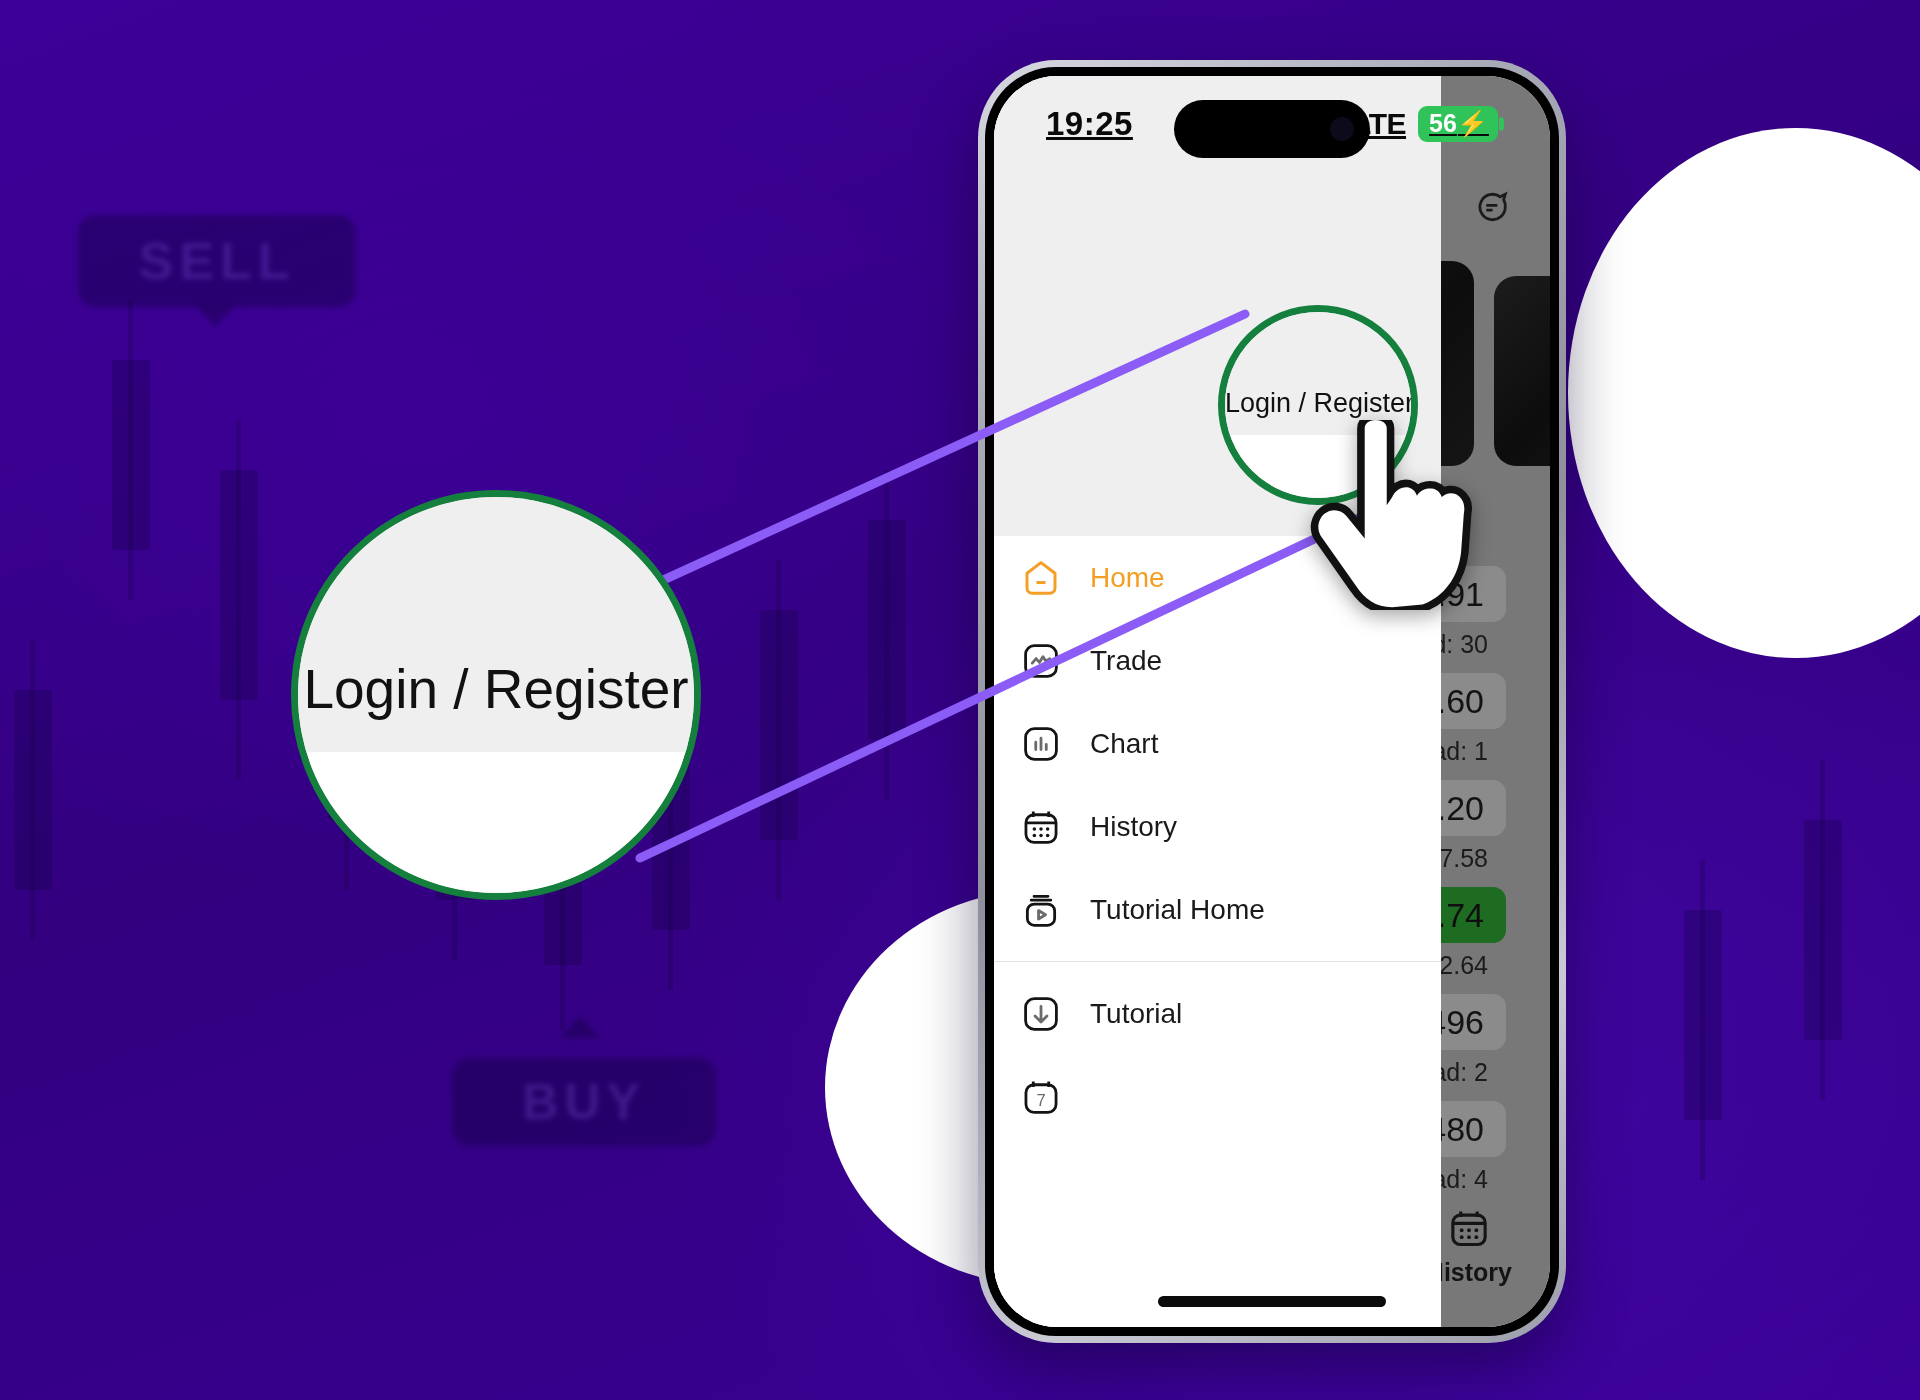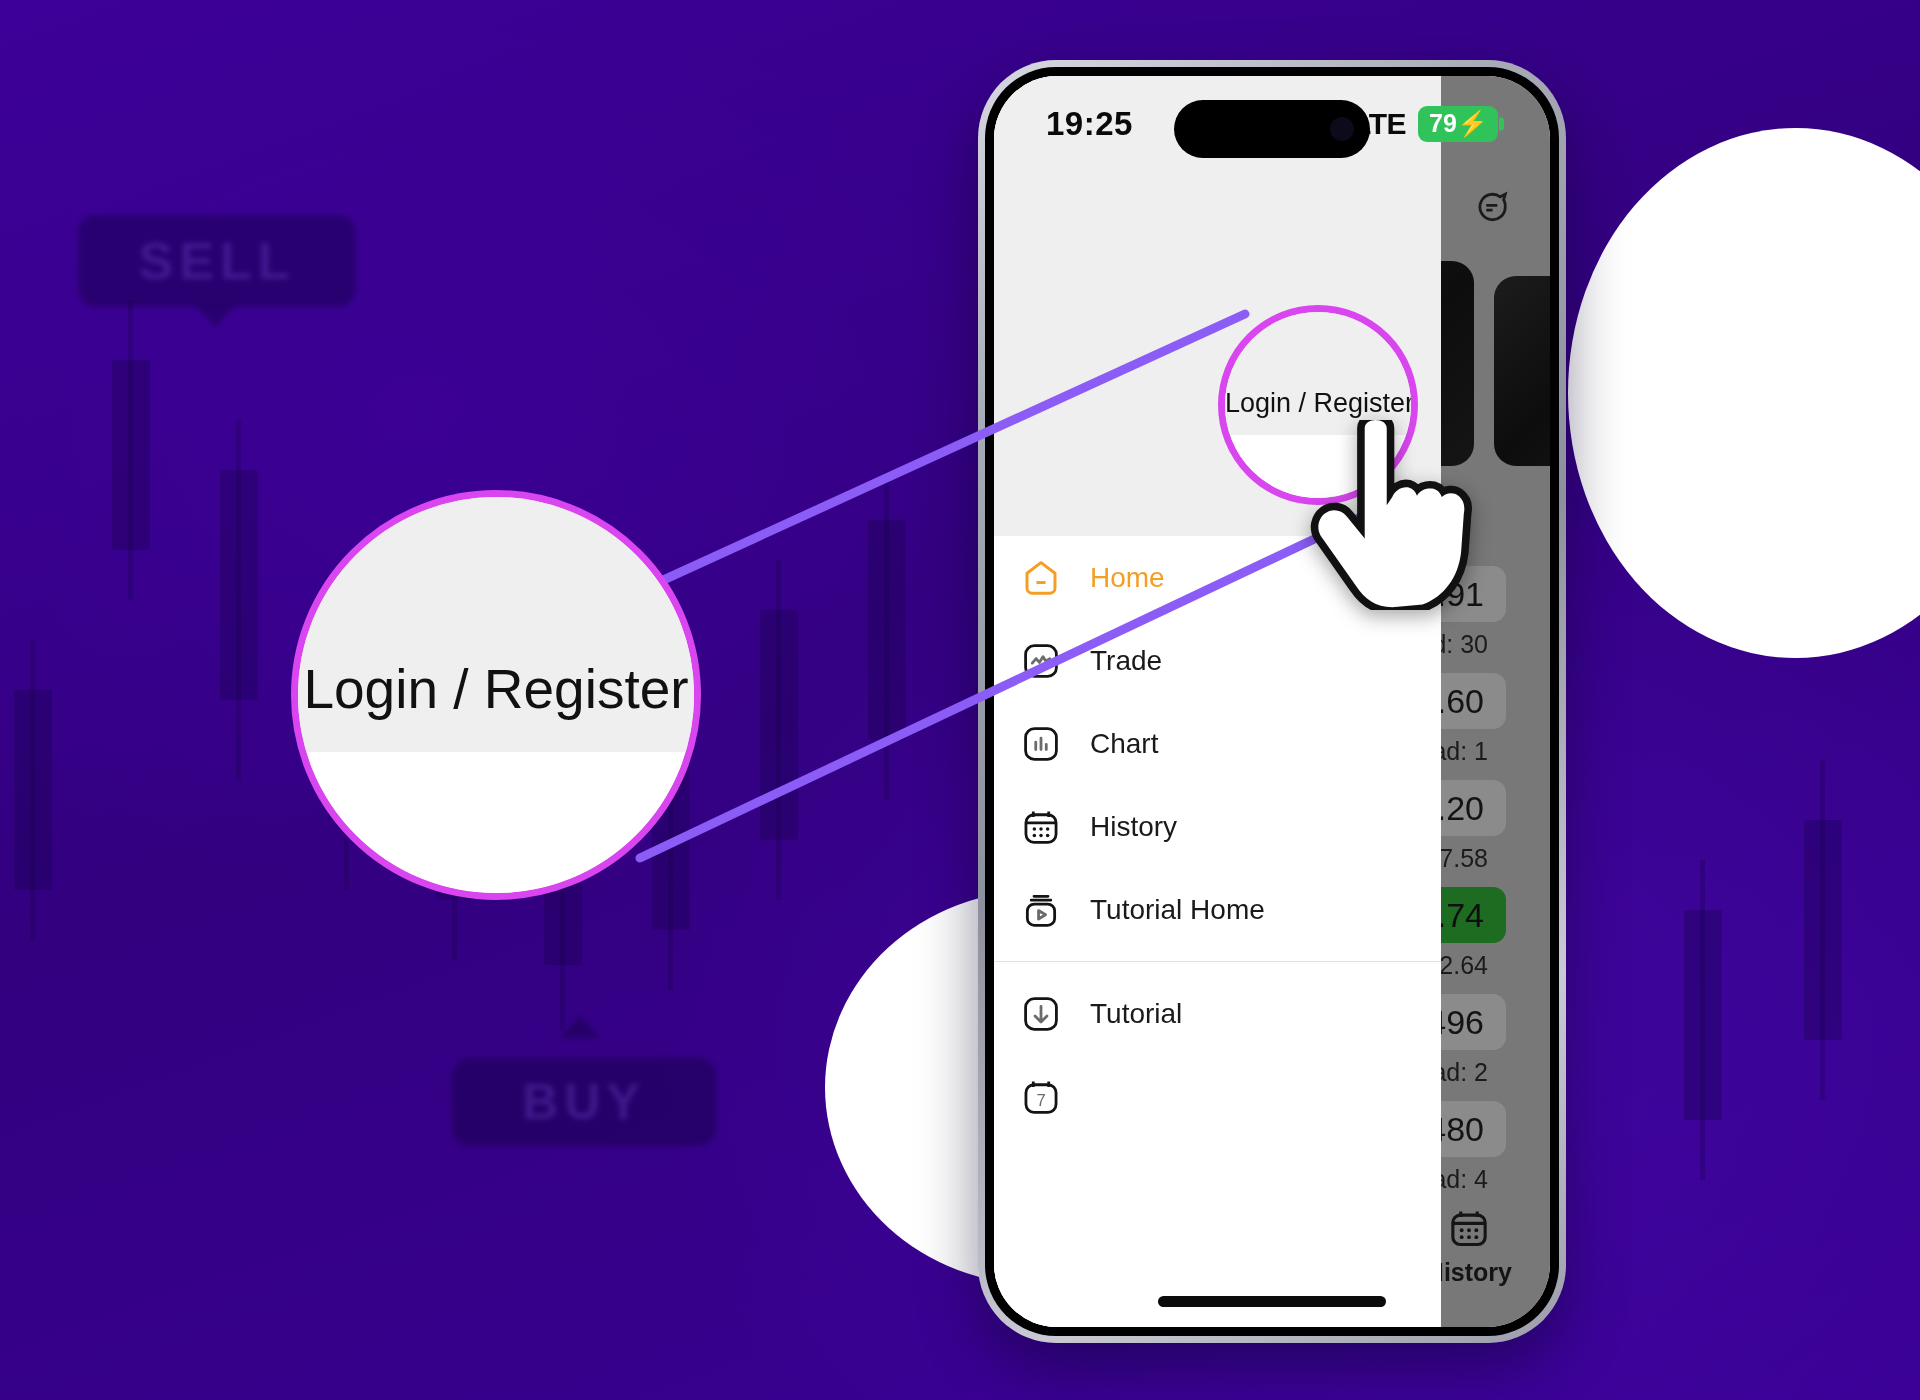--- a/index.html
+++ b/index.html
@@ -163,20 +163,21 @@
     color: #141414; font-size: 25px; font-weight: 600;
   }
 
   
   #statusbar {
     position: absolute; left: 0; right: 0; top: 0; height: 96px;
     z-index: 40;
     display: flex; align-items: center;
     padding: 0 52px;
     color: #0a0a0a;
+    text-decoration: underline;
   }
   #clock { font-size: 33px; font-weight: 700; letter-spacing: .5px; }
   #status-right {
     margin-left: auto;
     display: flex; align-items: center; gap: 12px;
   }
   #signal { display: flex; align-items: flex-end; gap: 3px; }
   #signal i { display: block; width: 7px; background: #111; border-radius: 1px; }
   #signal i:nth-child(1){height:8px;}
   #signal i:nth-child(2){height:13px;}
@@ -245,21 +246,21 @@
   
   svg#lines {
     position: absolute; inset: 0; width: 1920px; height: 1400px;
     z-index: 70; pointer-events: none;
   }
 
   .lens {
     position: absolute; z-index: 72;
     border-radius: 50%;
     overflow: hidden;
-    border: 7px solid #d946ef;
+    border: 7px solid #15803d;
     background: #efefef;
   }
   .lens .lens-top { position:absolute; left:0; right:0; top:0; background:#efefef; }
   .lens .lens-bot { position:absolute; left:0; right:0; bottom:0; background:#ffffff; }
   .lens .lens-text {
     position: absolute; left: 0; right: 0;
     text-align: center;
     color: #111; white-space: nowrap;
   }
 
@@ -516,21 +517,21 @@
           <div id="clock">19:25</div>
           <div id="status-right">
             <div id="signal">
               <i></i>
                 <i></i>
                 <i></i>
                 <i></i>
             </div>
             <div id="lte">LTE</div>
             <div id="battery">
-              <span>79</span>
+              <span>56</span>
               <span>⚡</span>
             </div>
           </div>
         </div>
 
         <div id="dynamic-island">
           <div id="di-cam"></div>
         </div>
 
         <div id="home-indicator"></div>

